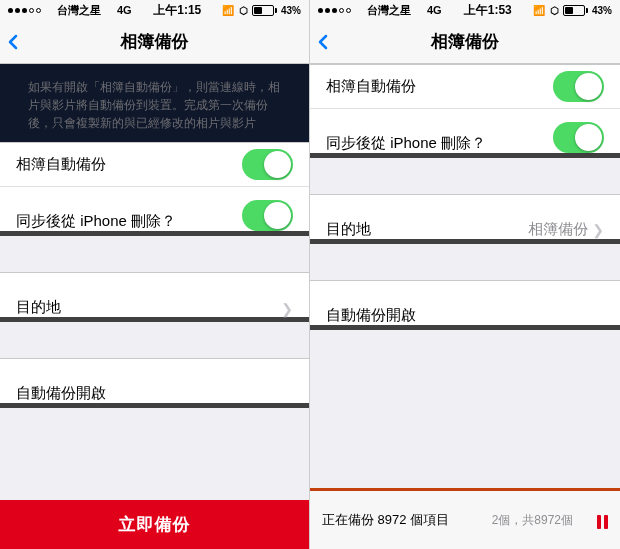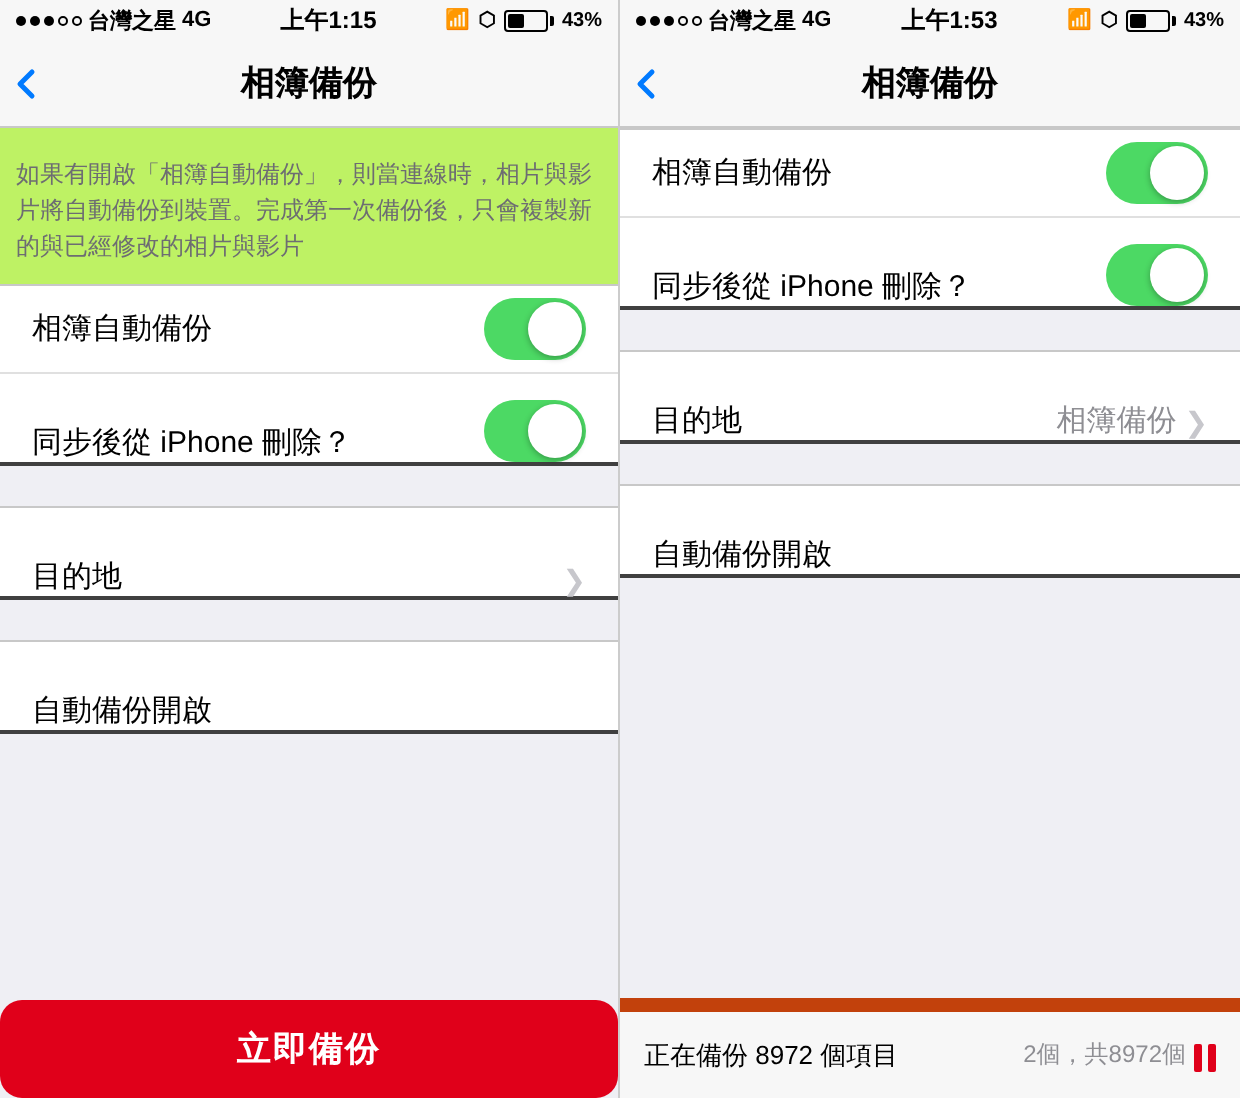--- a/index.html
+++ b/index.html
@@ -17,21 +17,21 @@
       display: flex;
       align-items: center;
       justify-content: space-between;
       padding: 0 8px;
       height: 20px;
       font-size: 11px;
       font-weight: 600;
       color: #000;
       background: #f7f7f7;
     }
-    .status-bar .left { display: flex; align-items: center; gap: 3px; }
+    .status-bar .left { display: flex; align-items: center; gap: 16px; }
     .status-bar .right { display: flex; align-items: center; gap: 4px; font-size: 10px; }
 
     
     .panel {
       width: 310px;
       height: 549px;
       display: flex;
       flex-direction: column;
       background: #efeff4;
       border-right: 1px solid #ccc;
@@ -71,33 +71,33 @@
 
     
     .content {
       flex: 1;
       overflow-y: auto;
       padding-top: 0;
     }
 
     
     .description {
-      background: #bef264;
-      padding: 14px 8px 10px;
+      background: #0f172a;
+      padding: 14px 28px 10px;
       font-size: 12px;
       color: #6d6d72;
       line-height: 1.5;
     }
 
     
     .section {
       background: #fff;
       border-top: 1px solid #c8c8c8;
-      border-bottom: 2px solid #404040;
-      margin-bottom: 0;
+      border-bottom: 5px solid #404040;
+      margin-bottom: 16px;
     }
 
     
     .row {
       display: flex;
       align-items: center;
       justify-content: space-between;
       padding: 0 16px;
       height: 44px;
       background: #fff;
@@ -154,48 +154,47 @@
 
     
     .bottom-bar-left {
       height: 49px;
       background: #e0001a;
       display: flex;
       align-items: center;
       justify-content: center;
       cursor: pointer;
       flex-shrink: 0;
-      border-radius: 11px;
     }
     .bottom-bar-left-text {
       color: #fff;
       font-size: 17px;
       font-weight: 600;
       letter-spacing: 1px;
     }
 
     
     .bottom-bar-right {
-      height: 50px;
+      height: 61px;
       background: #f7f7f7;
-      border-top: 7px solid #c2410c;
+      border-top: 3px solid #c2410c;
       display: flex;
       align-items: center;
       justify-content: space-between;
       padding: 0 12px;
       flex-shrink: 0;
     }
     .backup-progress-text {
       font-size: 13px;
       color: #000;
     }
     .backup-progress-right {
       display: flex;
       align-items: flex-end;
-      gap: 4px;
+      gap: 24px;
       font-size: 12px;
       color: #8e8e93;
     }
     .pause-icon {
       display: flex;
       align-items: center;
       gap: 3px;
     }
     .pause-bar {
       width: 4px;

